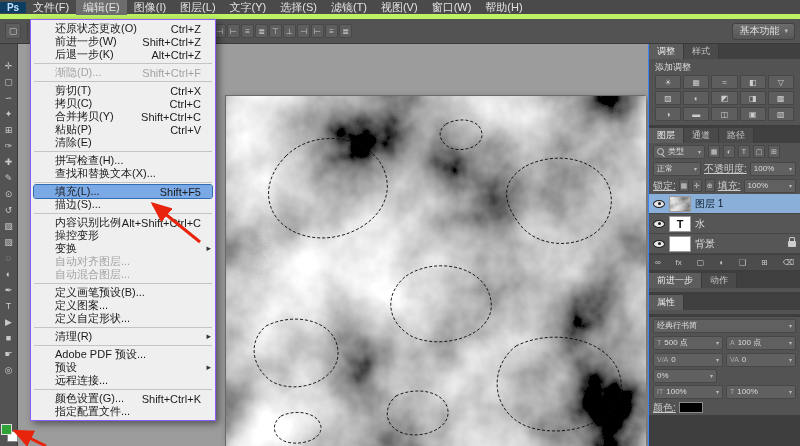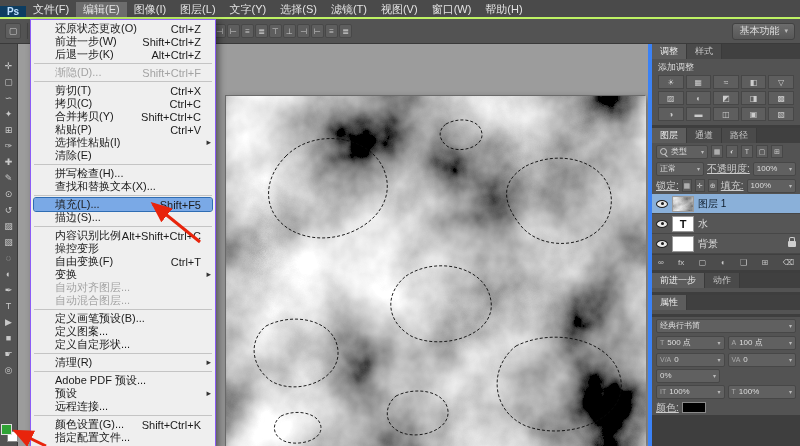--- a/index.html
+++ b/index.html
@@ -1,20 +1,20 @@
 <!DOCTYPE html>
 <html><head>
 <meta charset="utf-8">
 <style>
   * { margin:0; padding:0; box-sizing:border-box; }
   body { font-family:"Liberation Sans","DejaVu Sans",sans-serif; }
   #app{position:relative;width:800px;height:446px;background:#535353;overflow:hidden;}
 
   
-  #menubar{position:absolute;top:0;left:0;right:0;height:19px;background:#4a4a4a;border-bottom:2px solid #bef264;display:flex;align-items:flex-end;z-index:10;}
+  #menubar{position:absolute;top:0;left:0;right:0;height:19px;background:#4a4a4a;border-bottom:5px solid #bef264;display:flex;align-items:center;z-index:10;}
   .pslogo{width:26px;display:flex;align-items:center;justify-content:center;background:#0d3d61;color:#bfe1ff;font-size:10px;font-weight:bold;}
   .mbitem{padding:0 7px;font-size:11px;color:#e3e3e3;display:flex;align-items:center;white-space:nowrap;}
   .mbitem.active{background:#6d6d6d;}
 
   
   #optionsbar{position:absolute;top:19px;left:0;right:0;height:25px;background:#535353;border-bottom:1px solid #3a3a3a;display:flex;align-items:center;gap:3px;padding:0 5px;z-index:6;}
   .obicon{width:16px;height:16px;background:#5e5e5e;border:1px solid #484848;border-radius:2px;color:#cccccc;font-size:9px;display:flex;align-items:center;justify-content:center;flex:none;}
   .obicon.small{width:13px;height:14px;font-size:8px;}
   .obsep{width:1px;height:16px;background:#434343;margin:0 3px;flex:none;}
   .obfield{background:#606060;border:1px solid #474747;border-radius:2px;color:#dddddd;font-size:9px;height:14px;line-height:12px;padding:0 6px;flex:none;}
@@ -37,21 +37,21 @@
   
   #editmenu{position:absolute;left:30px;top:19px;width:186px;background:#efefef;border:1px solid #8b5cf6;box-shadow:3px 3px 7px rgba(0,0,0,.45);z-index:50;padding:2px 0;}
   .mi{display:flex;justify-content:space-between;align-items:center;height:13px;font-size:11px;color:#1b1b1b;padding:0 14px 0 24px;position:relative;white-space:nowrap;}
   .mi .sc{font-size:11px;color:#1b1b1b;}
   .mi.disabled,.mi.disabled .sc{color:#a3a3a3;}
   .mi.has-sub::after{content:"▸";position:absolute;right:4px;top:1px;font-size:9px;color:#333333;}
   .mi.hl{background:#7aa9e6;outline:1px solid #2f6db3;margin:0 3px;padding:0 11px 0 21px;border-radius:2px;}
   .msep{height:1px;background:#c4c4c4;margin:2px 3px;}
 
   
-  #rightcol{position:absolute;top:44px;right:0;width:152px;bottom:0;background:#3e3e3e;display:flex;flex-direction:column;gap:3px;z-index:5;border-left:4px solid #3b82f6;}
+  #rightcol{position:absolute;top:44px;right:0;width:152px;bottom:0;background:#3e3e3e;display:flex;flex-direction:column;gap:3px;z-index:5;border-left:1px solid #3b82f6;}
   .panel{background:#535353;}
   .ptabs{display:flex;height:15px;background:#404040;align-items:stretch;}
   .ptab{padding:0 8px;font-size:9px;color:#c6c6c6;background:#4a4a4a;border-right:1px solid #3a3a3a;display:flex;align-items:center;white-space:nowrap;}
   .ptab.active{background:#5d5d5d;color:#eeeeee;}
   .ptitle{font-size:9px;color:#dddddd;padding:2px 6px 0 6px;height:14px;}
   .adjgrid{display:grid;grid-template-columns:repeat(5,1fr);gap:2px;padding:2px 6px 4px 6px;}
   .adj{height:14px;background:#5e5e5e;border:1px solid #474747;color:#cccccc;font-size:8px;display:flex;align-items:center;justify-content:center;}
   .prow{display:flex;align-items:center;gap:3px;padding:0 4px;height:17px;}
   .plabel{font-size:10px;color:#cccccc;white-space:nowrap;flex:none;text-decoration:underline;}
   .cfld{display:flex;align-items:center;gap:3px;background:#606060;border:1px solid #474747;border-radius:2px;height:14px;font-size:8px;color:#dddddd;padding:0 3px;}
@@ -370,24 +370,20 @@
         <span class="sc">Ctrl+C</span>
       </div>
     <div class="mi">
         <span>合并拷贝(Y)</span>
         <span class="sc">Shift+Ctrl+C</span>
       </div>
     <div class="mi">
         <span>粘贴(P)</span>
         <span class="sc">Ctrl+V</span>
       </div>
-    <div class="mi has-sub">
-        <span>选择性粘贴(I)</span>
-        <span class="sc"></span>
-      </div>
     <div class="mi">
         <span>清除(E)</span>
         <span class="sc"></span>
       </div>
     <div class="msep"></div>
     <div class="mi">
         <span>拼写检查(H)...</span>
         <span class="sc"></span>
       </div>
     <div class="mi">
@@ -404,24 +400,20 @@
         <span class="sc"></span>
       </div>
     <div class="msep"></div>
     <div class="mi">
         <span>内容识别比例</span>
         <span class="sc">Alt+Shift+Ctrl+C</span>
       </div>
     <div class="mi">
         <span>操控变形</span>
         <span class="sc"></span>
-      </div>
-    <div class="mi">
-        <span>自由变换(F)</span>
-        <span class="sc">Ctrl+T</span>
       </div>
     <div class="mi has-sub">
         <span>变换</span>
         <span class="sc"></span>
       </div>
     <div class="mi disabled">
         <span>自动对齐图层...</span>
         <span class="sc"></span>
       </div>
     <div class="mi disabled">

